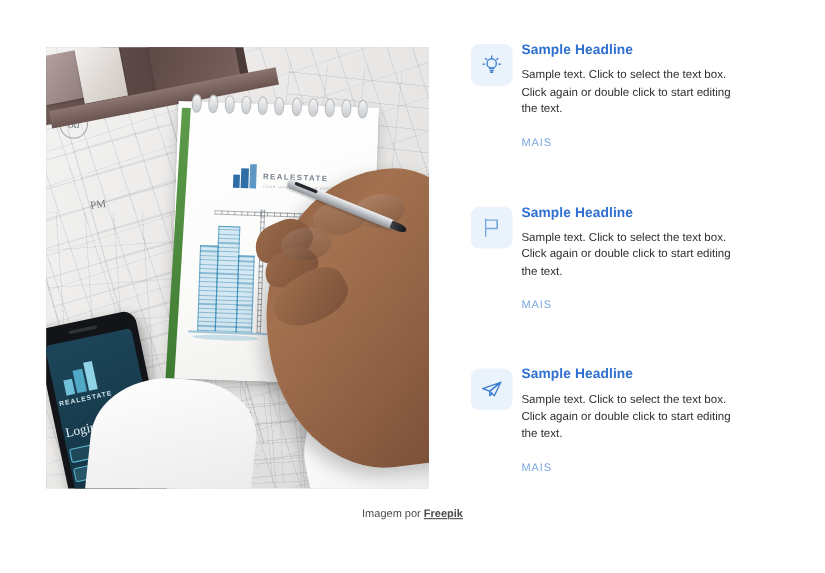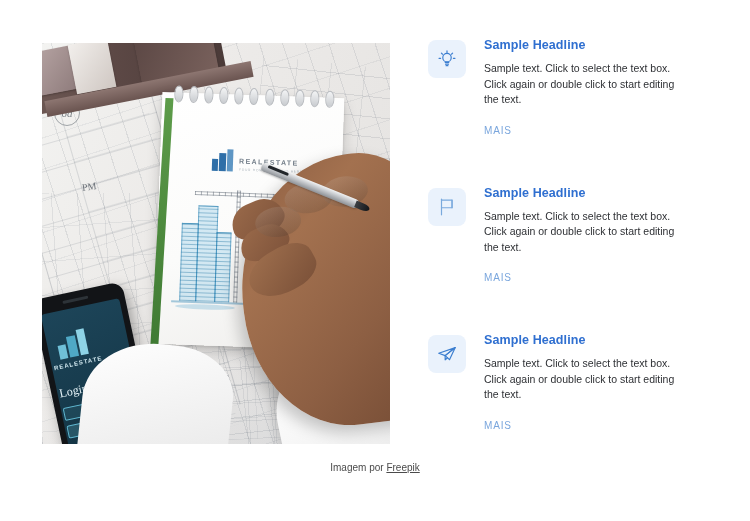--- a/index.html
+++ b/index.html
@@ -410,21 +410,21 @@
     flex: 0 0 auto;
     width: 38px; height: 38px;
     border-radius: 8px;
     background: #eaf2fc;
     display: flex; align-items: center; justify-content: center;
     margin-top: 2px;
   }
   .icon-box svg { display: block; }
 
   .feature-body {
-    margin-left: 18px;
+    margin-left: 8px;
     flex: 1 1 auto;
   }
   .feature-title {
     font-size: 12.5px;
     font-weight: bold;
     color: #2f6fd0;
     letter-spacing: .1px;
     margin-bottom: 9px;
   }
   .feature-text {
@@ -448,20 +448,21 @@
     left: 0; right: 0;
     top: 462px;
     text-align: center;
     font-size: 10px;
     color: #4b4b4b;
   }
   .caption .cap-text { color: #4b4b4b; }
   .caption .cap-link {
     color: #4b4b4b;
     text-decoration: underline;
+    font-weight: bold;
   }
 </style>
 </head>
 <body>
 
 <div class="page">
 
   <div class="photo-wrap">
     <div class="photo">
 

